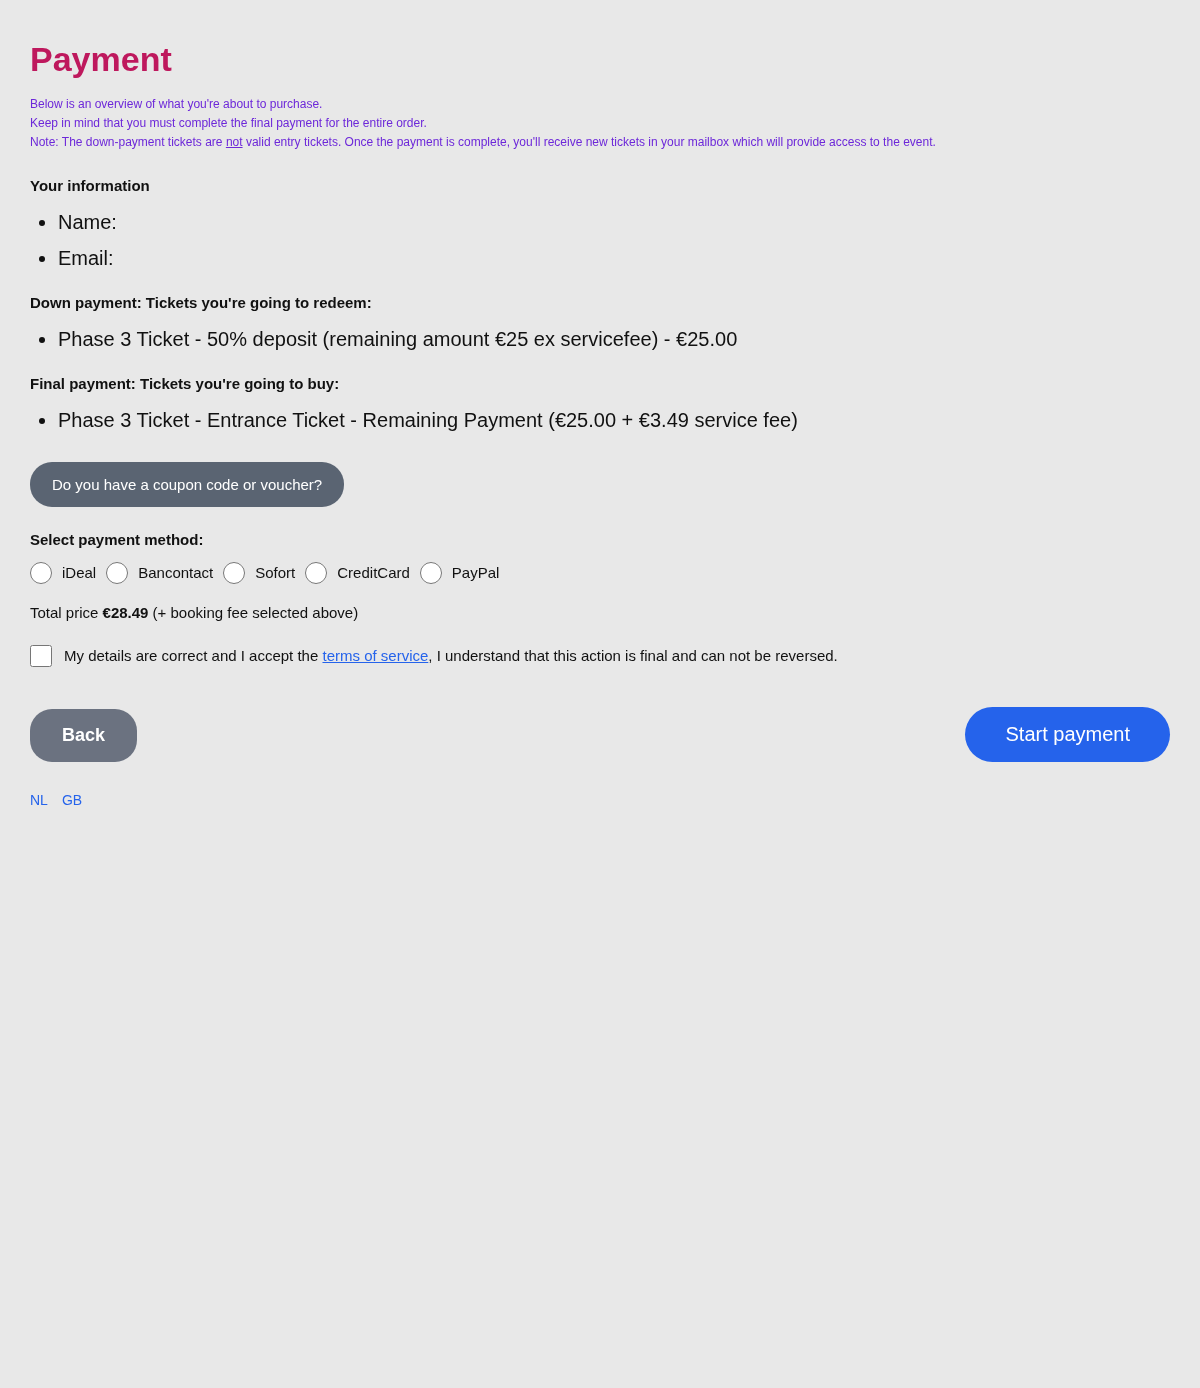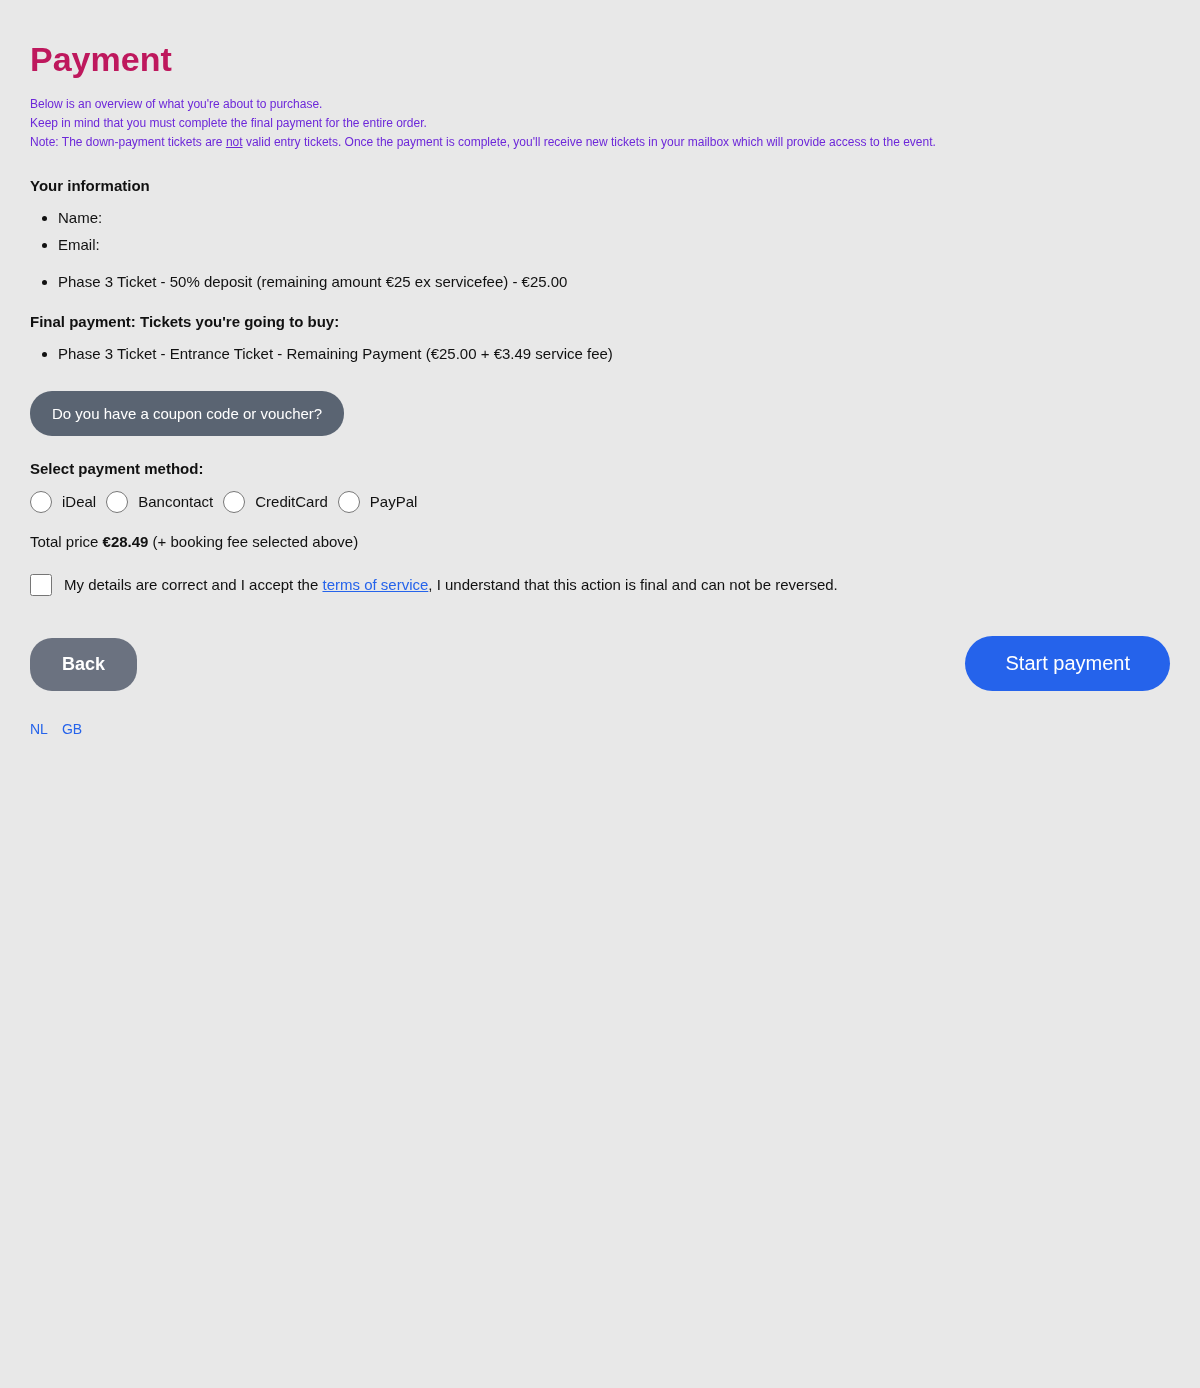--- a/index.html
+++ b/index.html
@@ -38,21 +38,21 @@
     .section-heading {
       font-weight: 700;
       font-size: 15px;
       margin-bottom: 10px;
       margin-top: 18px;
     }
 
     .info-list {
       list-style: disc;
       padding-left: 28px;
-      font-size: 15px;
+      font-size: 20px;
       line-height: 1.8;
       margin-bottom: 10px;
     }
 
     .down-payment-section {
       margin-bottom: 8px;
     }
 
     .final-payment-section {
       margin-bottom: 18px;
@@ -188,20 +188,21 @@
   <span>Note: The down-payment tickets are </span><span class="underline">not</span><span> valid entry tickets. Once the payment is complete, you'll receive new tickets in your mailbox which will provide access to the event.</span>
 </div>
 
 <div class="section-heading">Your information</div>
 <ul class="info-list">
   <li>Name:</li>
   <li>Email:</li>
 </ul>
 
 <div class="down-payment-section">
+  <div class="section-heading">Down payment: Tickets you're going to redeem:</div>
   <ul class="info-list">
     <li>Phase 3 Ticket - 50% deposit (remaining amount €25 ex servicefee) - €25.00</li>
   </ul>
 </div>
 
 <div class="final-payment-section">
   <div class="section-heading">Final payment: Tickets you're going to buy:</div>
   <ul class="info-list">
     <li>Phase 3 Ticket - Entrance Ticket - Remaining Payment (€25.00 + €3.49 service fee)</li>
   </ul>
@@ -214,20 +215,24 @@
   <div class="radio-group">
     <label class="radio-item">
       <input type="radio" name="payment_method" value="ideal" style="">
       <span>iDeal</span>
     </label>
     <label class="radio-item">
       <input type="radio" name="payment_method" value="bancontact" style="">
       <span>Bancontact</span>
     </label>
     <label class="radio-item">
+      <input type="radio" name="payment_method" value="sofort" style="">
+      <span>Sofort</span>
+    </label>
+    <label class="radio-item">
       <input type="radio" name="payment_method" value="creditcard" style="">
       <span>CreditCard</span>
     </label>
     <label class="radio-item">
       <input type="radio" name="payment_method" value="paypal" style="">
       <span>PayPal</span>
     </label>
   </div>
 </div>
 

